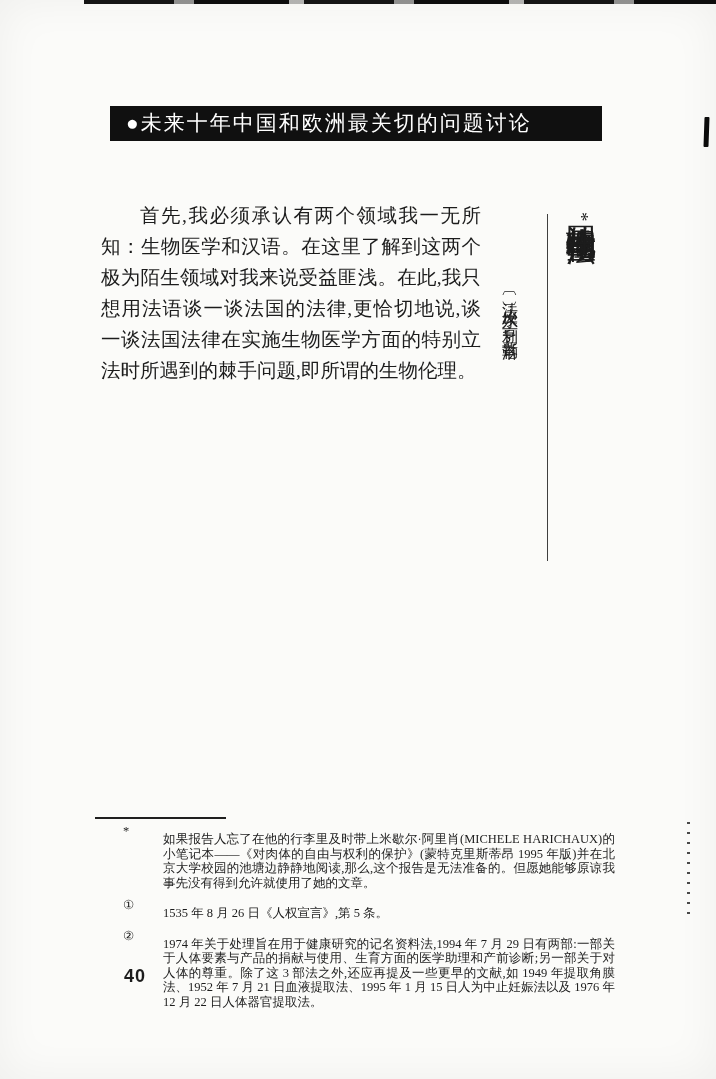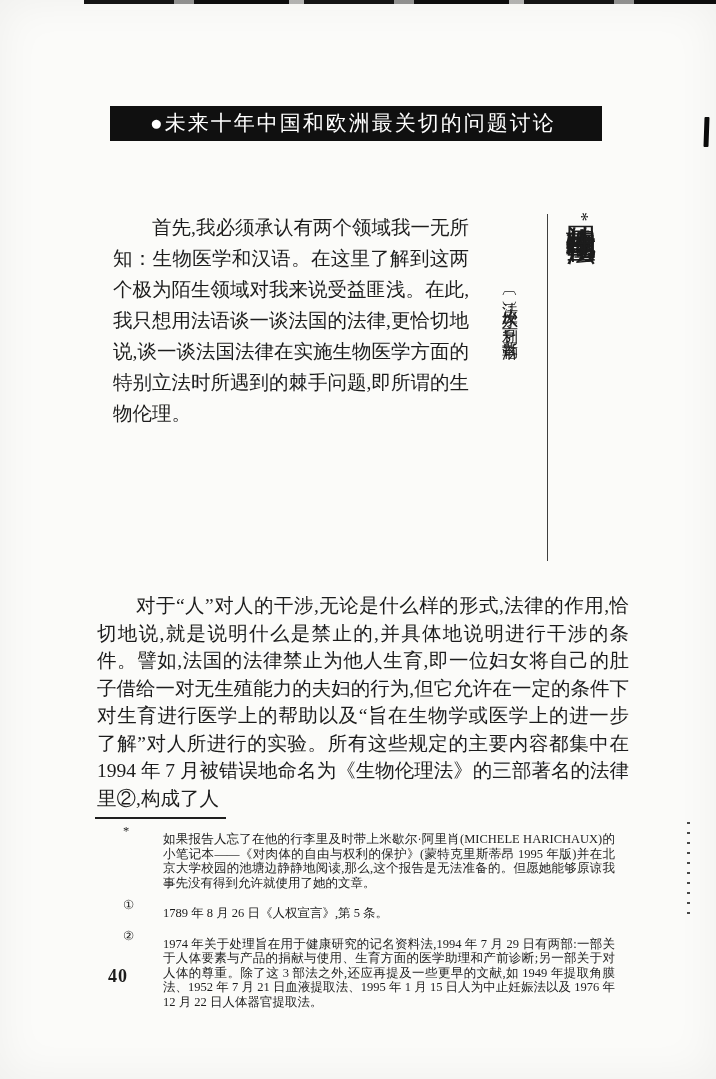--- a/index.html
+++ b/index.html
@@ -24,29 +24,29 @@
   .artifact-dotline{
     position:absolute;left:687px;top:822px;width:3px;height:92px;
     background:repeating-linear-gradient(180deg,#4a4a4a 0 2px,transparent 2px 10px);
   }
   
   .header-bar{
     position:absolute;left:110px;top:106px;width:492px;height:35px;
     background:var(--header-bg,#101010);
     color:var(--header-fg,#ffffff);
     font-size:21px;line-height:35px;letter-spacing:2px;
-    padding-left:40px;box-sizing:border-box;
+    padding-left:16px;box-sizing:border-box;
     font-weight:500;white-space:nowrap;
   }
   
   .main-narrow{
     position:absolute;left:97px;top:196px;width:388px;
     font-size:19.5px;line-height:31px;text-align:justify;
   }
-  .main-narrow p{margin:16px;text-indent:2em;}
+  .main-narrow p{margin:4px;text-indent:2em;}
   
   .main-wide{
     position:absolute;left:97px;top:592px;width:532px;
     font-size:19.5px;line-height:27.5px;text-align:justify;
   }
   .main-wide p{margin:0;text-indent:2em;}
   
   .byline-vert{
     position:absolute;left:502px;top:286px;height:266px;
     writing-mode:vertical-rl;
@@ -71,23 +71,23 @@
     position:absolute;left:95px;top:817px;width:131px;height:2px;background:#1f1f1f;
   }
   .footnotes{
     position:absolute;left:123px;top:824px;width:500px;
     font-size:12.5px;line-height:14.5px;
   }
   .fn{display:flex;align-items:flex-start;}
   .fn-marker{flex:0 0 32px;text-align:left;}
   .fn-text{flex:1;margin:8px;text-align:justify;}
   .page-number{
-    position:absolute;left:108px;top:966px;
+    position:absolute;left:124px;top:966px;
     font-size:18px;font-weight:600;letter-spacing:1px;
-    font-family:Liberation Serif, serif;
+    font-family:Liberation Sans, sans-serif;
   }
 </style>
 </head>
 <body>
 
 <div class="page">
 
   <div class="artifact-top"></div>
   <div class="artifact-right-bar"></div>
   <div class="artifact-dotline"></div>
@@ -103,34 +103,31 @@
   <div class="byline-vert">
     <span>〔法〕皮埃尔·亨利·普勒洛</span>
   </div>
 
   <div class="title-rule"></div>
 
   <div class="title-vert">
     <span>法国的生物伦理与生物法</span><span class="title-star">*</span>
   </div>
 
-  <div class="main-wide">
-    <p>对于“人”对人的干涉,无论是什么样的形式,法律的作用,恰切地说,就是说明什么是禁止的,并具体地说明进行干涉的条件。譬如,法国的法律禁止为他人生育,即一位妇女将自己的肚子借给一对无生殖能力的夫妇的行为,但它允许在一定的条件下对生育进行医学上的帮助以及“旨在生物学或医学上的进一步了解”对人所进行的实验。所有这些规定的主要内容都集中在 1994 年 7 月被错误地命名为《生物伦理法》的三部著名的法律里②,构成了人</p>
-  </div>
 
   <div class="fn-rule"></div>
 
   <div class="footnotes">
     <div class="fn">
       <span class="fn-marker">*</span>
       <p class="fn-text">如果报告人忘了在他的行李里及时带上米歇尔·阿里肖(MICHELE HARICHAUX)的小笔记本——《对肉体的自由与权利的保护》(蒙特克里斯蒂昂 1995 年版)并在北京大学校园的池塘边静静地阅读,那么,这个报告是无法准备的。但愿她能够原谅我事先没有得到允许就使用了她的文章。</p>
     </div>
     <div class="fn">
       <span class="fn-marker">①</span>
-      <p class="fn-text">1789 年 8 月 26 日《人权宣言》,第 5 条。</p>
+      <p class="fn-text">1535 年 8 月 26 日《人权宣言》,第 5 条。</p>
     </div>
     <div class="fn">
       <span class="fn-marker">②</span>
       <p class="fn-text">1974 年关于处理旨在用于健康研究的记名资料法,1994 年 7 月 29 日有两部:一部关于人体要素与产品的捐献与使用、生育方面的医学助理和产前诊断;另一部关于对人体的尊重。除了这 3 部法之外,还应再提及一些更早的文献,如 1949 年提取角膜法、1952 年 7 月 21 日血液提取法、1995 年 1 月 15 日人为中止妊娠法以及 1976 年 12 月 22 日人体器官提取法。</p>
     </div>
   </div>
 
   <div class="page-number">40</div>
 
 </div>

